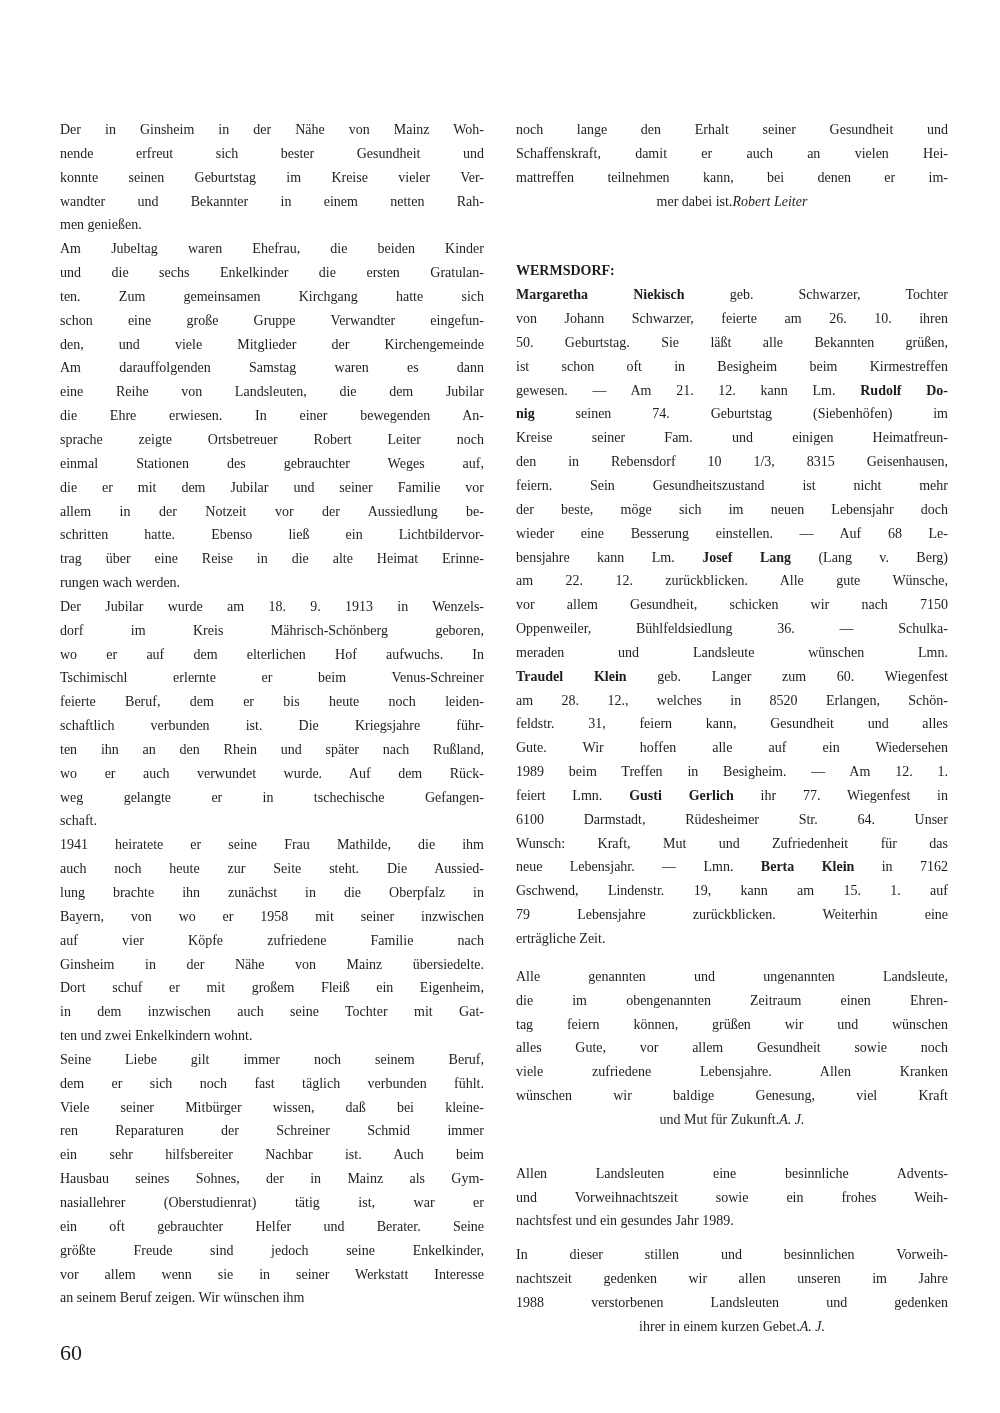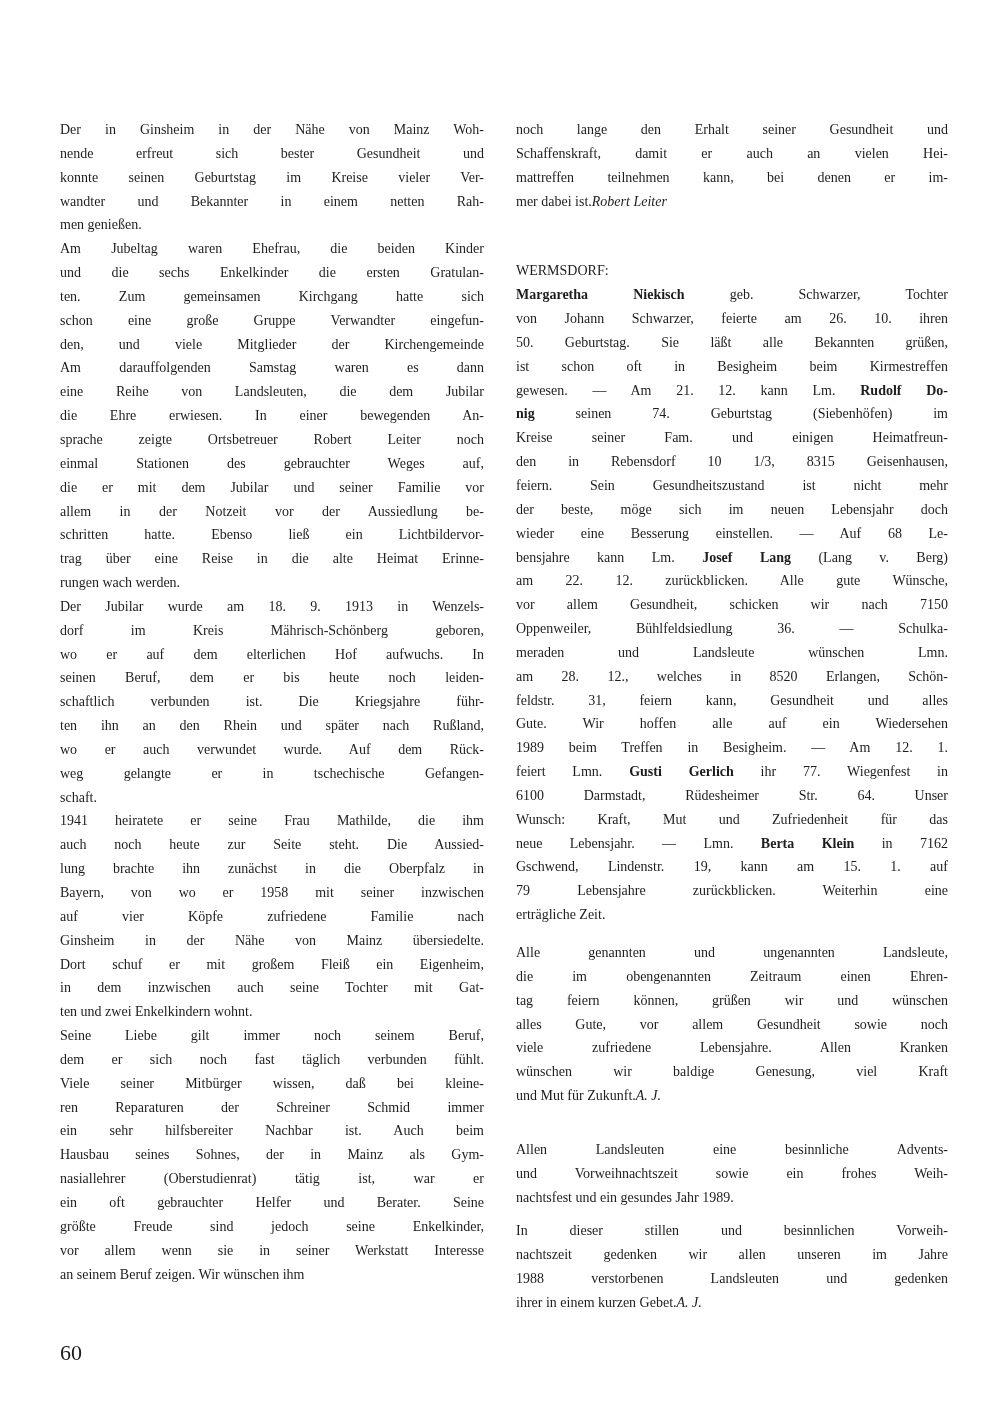--- a/index.html
+++ b/index.html
@@ -3,23 +3,23 @@
 <meta charset="utf-8">
 <style>
   html, body { margin: 0; padding: 0; background: #ffffff; }
   body { width: 1000px; height: 1413px; position: relative; overflow: hidden;
          font-family: "Liberation Serif", "DejaVu Serif", serif; color: #1d1d1d; }
   .col { position: absolute; top: 118px; font-size: 14px; line-height: 23.85px; }
   .col.left { left: 60px; width: 424px; }
   .col.right { left: 516px; width: 432px; }
   .line { display: block; white-space: nowrap; text-align: justify; text-align-last: justify; height: 23.85px; overflow: visible; }
   .line.last { text-align-last: left; }
-  .line.sig { text-align-last: auto; display: flex; justify-content: flex-start; }
+  .line.sig { text-align-last: auto; display: flex; justify-content: center; }
   .sig .who { font-style: italic; }
-  .heading { font-weight: normal; text-align-last: left; }
+  .heading { font-weight: bold; text-align-last: left; }
   b { font-weight: bold; }
   .gap-sm { height: 10px; }
   .gap-lg { height: 46px; }
   .gap-md { height: 14px; }
   .page-number { position: absolute; left: 60px; top: 1340px; font-size: 22px; }
 </style>
 </head>
 <body>
 
 <div class="col left" id="left-col">
@@ -44,21 +44,22 @@
       <div class="line">die er mit dem Jubilar und seiner Familie vor</div>
       <div class="line">allem in der Notzeit vor der Aussiedlung be-</div>
       <div class="line">schritten hatte. Ebenso ließ ein Lichtbildervor-</div>
       <div class="line">trag über eine Reise in die alte Heimat Erinne-</div>
       <div class="line last">rungen wach werden.</div>
     </div>
     <div>
       <div class="line">Der Jubilar wurde am 18. 9. 1913 in Wenzels-</div>
       <div class="line">dorf im Kreis Mährisch-Schönberg geboren,</div>
       <div class="line">wo er auf dem elterlichen Hof aufwuchs. In</div>
-      <div class="line">seinen Beruf, dem er bis heute noch leiden-</div>
+      <div class="line">Tschimischl erlernte er beim Venus-Schreiner</div>
+      <div class="line">feierte Beruf, dem er bis heute noch leiden-</div>
       <div class="line">schaftlich verbunden ist. Die Kriegsjahre führ-</div>
       <div class="line">ten ihn an den Rhein und später nach Rußland,</div>
       <div class="line">wo er auch verwundet wurde. Auf dem Rück-</div>
       <div class="line">weg gelangte er in tschechische Gefangen-</div>
       <div class="line last">schaft.</div>
     </div>
     <div>
       <div class="line">1941 heiratete er seine Frau Mathilde, die ihm</div>
       <div class="line">auch noch heute zur Seite steht. Die Aussied-</div>
       <div class="line">lung brachte ihn zunächst in die Oberpfalz in</div>
@@ -106,20 +107,21 @@
       <div class="line">Kreise seiner Fam. und einigen Heimatfreun-</div>
       <div class="line">den in Rebensdorf 10 1/3, 8315 Geisenhausen,</div>
       <div class="line">feiern. Sein Gesundheitszustand ist nicht mehr</div>
       <div class="line">der beste, möge sich im neuen Lebensjahr doch</div>
       <div class="line">wieder eine Besserung einstellen. — Auf 68 Le-</div>
       <div class="line">bensjahre kann Lm. <b>Josef Lang</b> (Lang v. Berg)</div>
       <div class="line">am 22. 12. zurückblicken. Alle gute Wünsche,</div>
       <div class="line">vor allem Gesundheit, schicken wir nach 7150</div>
       <div class="line">Oppenweiler, Bühlfeldsiedlung 36. — Schulka-</div>
       <div class="line">meraden und Landsleute wünschen Lmn.</div>
+      <div class="line"><b>Traudel Klein</b> geb. Langer zum 60. Wiegenfest</div>
       <div class="line">am 28. 12., welches in 8520 Erlangen, Schön-</div>
       <div class="line">feldstr. 31, feiern kann, Gesundheit und alles</div>
       <div class="line">Gute. Wir hoffen alle auf ein Wiedersehen</div>
       <div class="line">1989 beim Treffen in Besigheim. — Am 12. 1.</div>
       <div class="line">feiert Lmn. <b>Gusti Gerlich</b> ihr 77. Wiegenfest in</div>
       <div class="line">6100 Darmstadt, Rüdesheimer Str. 64. Unser</div>
       <div class="line">Wunsch: Kraft, Mut und Zufriedenheit für das</div>
       <div class="line">neue Lebensjahr. — Lmn. <b>Berta Klein</b> in 7162</div>
       <div class="line">Gschwend, Lindenstr. 19, kann am 15. 1. auf</div>
       <div class="line">79 Lebensjahre zurückblicken. Weiterhin eine</div>

